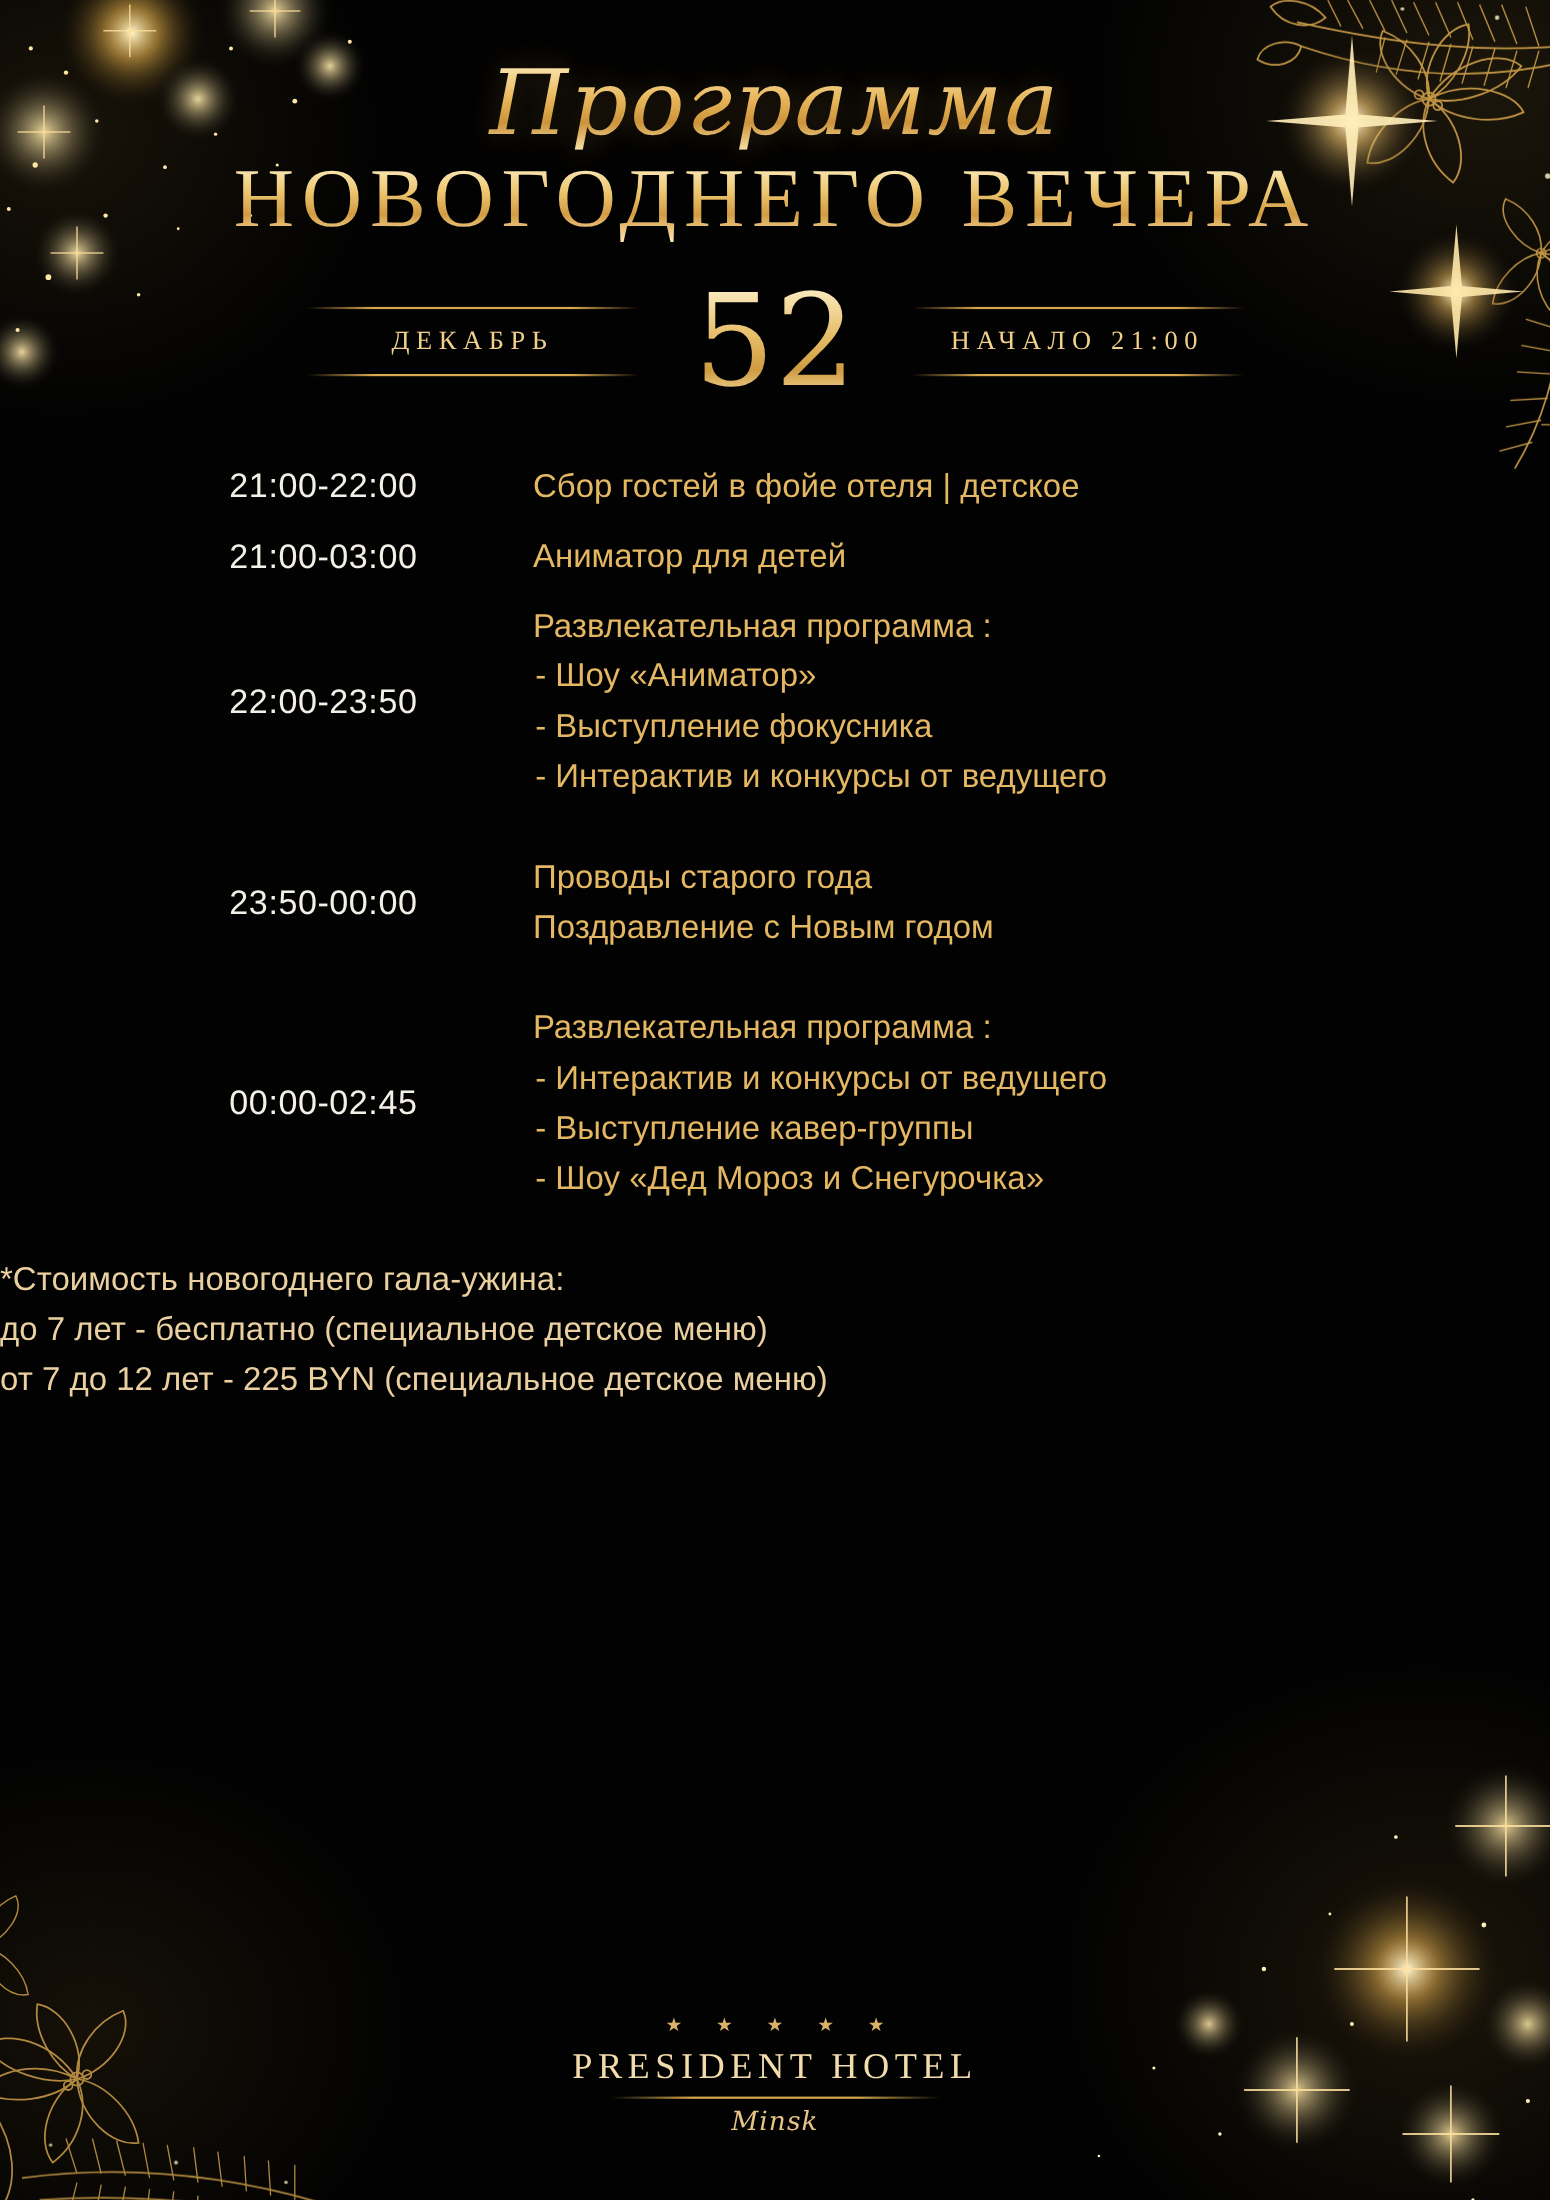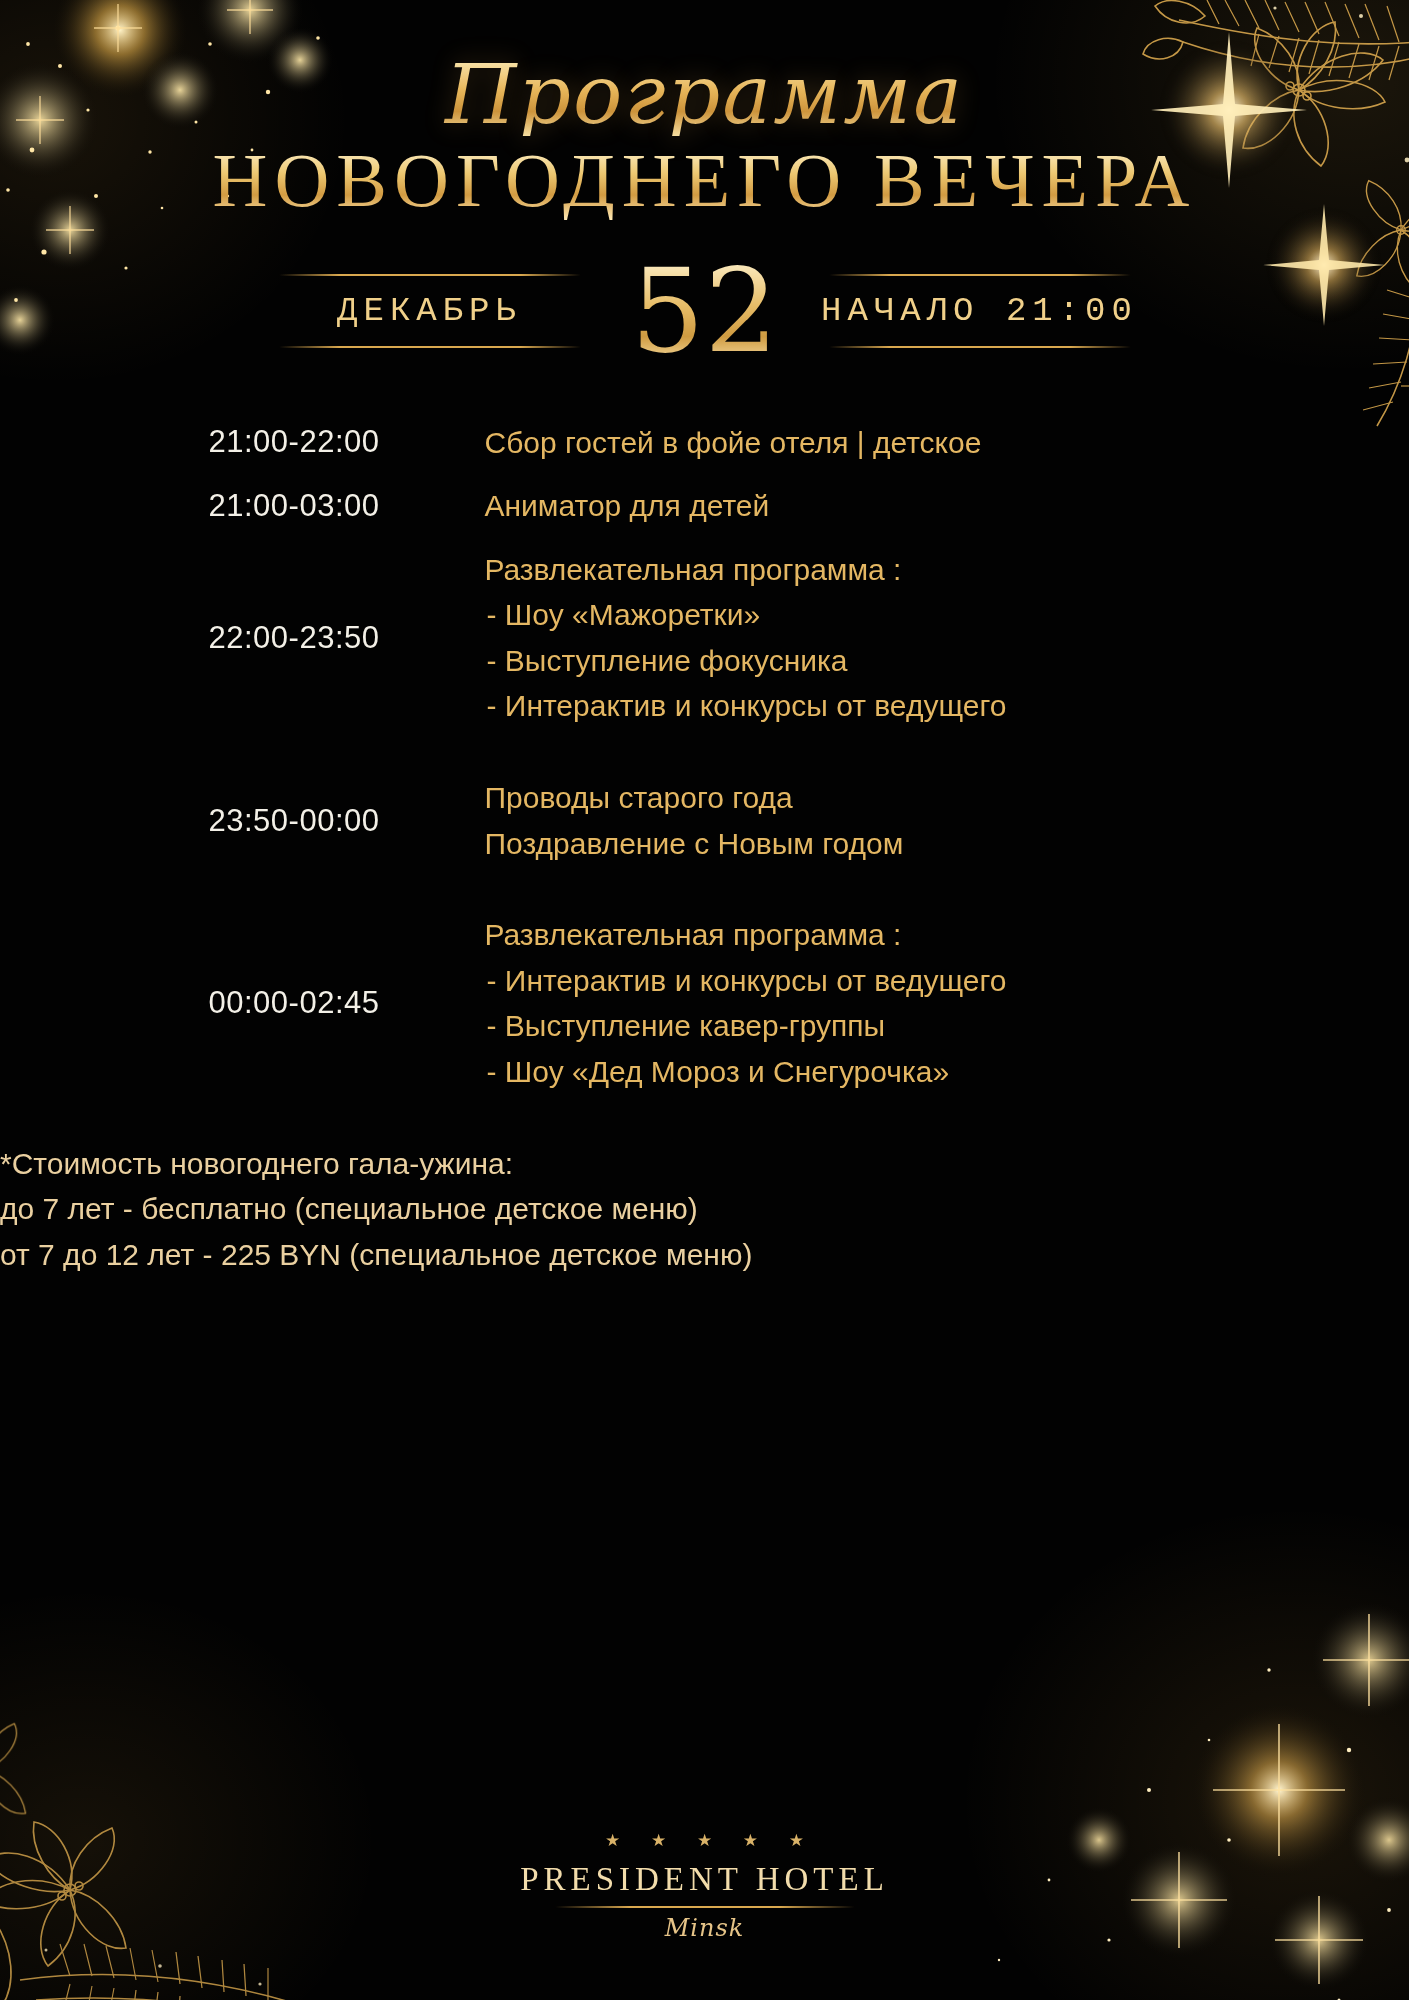--- a/index.html
+++ b/index.html
@@ -92,22 +92,22 @@
     position: relative;
   }
 
   .date-side .rule {
     height: 2px;
     background: linear-gradient(90deg, rgba(220,170,80,0.0), #d9a84f 20%, #d9a84f 80%, rgba(220,170,80,0.0));
     margin: 0 14px;
   }
 
   .date-side .word {
-    font-family: Liberation Mono, monospace;
-    font-size: 34px;
+    font-family: Liberation Serif, serif;
+    font-size: 24px;
     letter-spacing: 6px;
     color: #f0d08a;
     padding: 16px 0;
     text-transform: uppercase;
     white-space: nowrap;
     text-align: center;
   }
 
   .big-day {
     width: 220px;
@@ -491,21 +491,21 @@
       <div class="time">21:00-03:00</div>
       <div class="desc">
         <div class="line">Аниматор для детей</div>
       </div>
     </div>
 
     <div class="row gap-lg">
       <div class="time">22:00-23:50</div>
       <div class="desc">
         <div class="line">Развлекательная программа :</div>
-        <div class="line sub">- Шоу «Мажоретки»</div>
+        <div class="line sub">- Шоу «Аниматор»</div>
         <div class="line sub">- Выступление фокусника</div>
         <div class="line sub">- Интерактив и конкурсы от ведущего</div>
       </div>
     </div>
 
     <div class="row gap-lg">
       <div class="time">23:50-00:00</div>
       <div class="desc">
         <div class="line">Проводы старого года</div>
         <div class="line">Поздравление с Новым годом</div>

